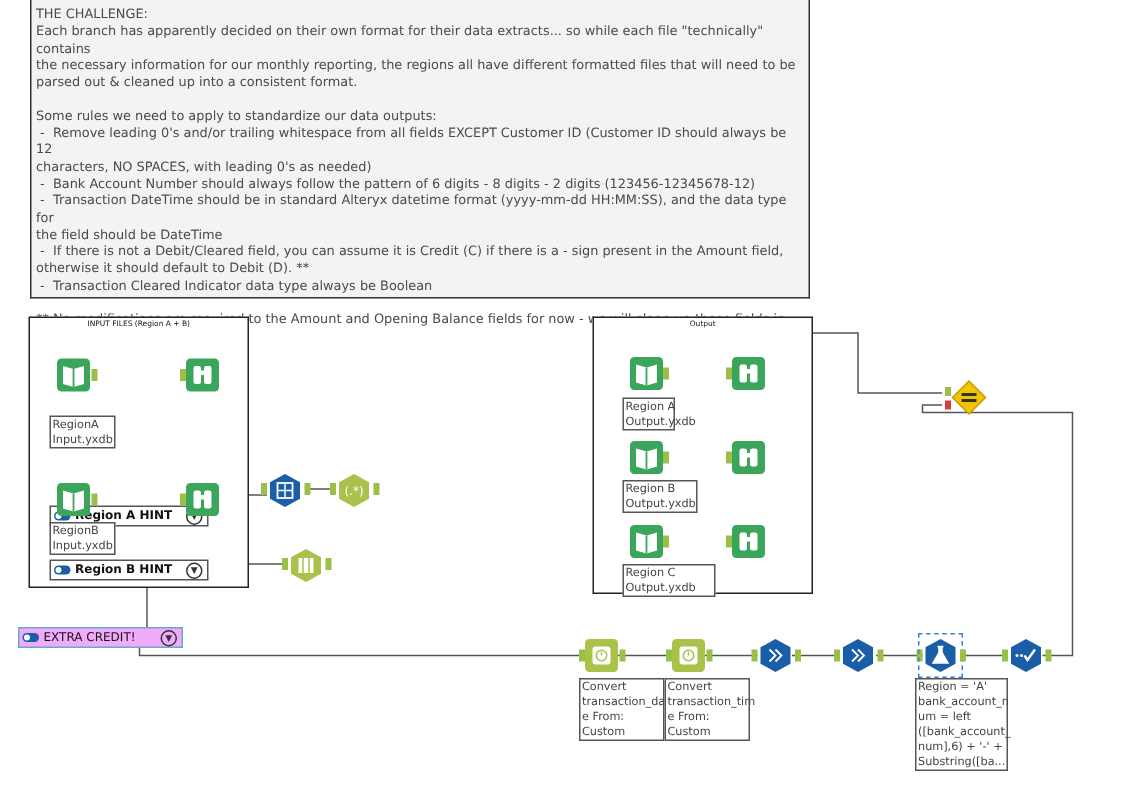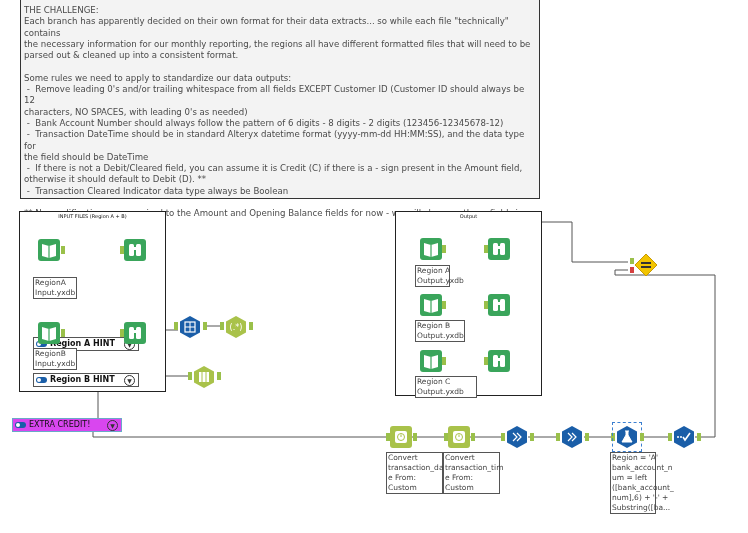--- a/index.html
+++ b/index.html
@@ -17,21 +17,21 @@
   .anchor-in  { position:absolute; width:4px; height:8px; background:#9ac04a; }
   .lbl { position:absolute; font-size:7.5px; line-height:10px; color:#444; background:#fff;
          border:1px solid #555; padding:0 1px; box-sizing:border-box; }
   .hint { position:absolute; height:14px; border:1px solid #555; background:#fff; box-sizing:border-box;
           font-size:8px; line-height:12px; color:#111; font-weight:bold; }
   .hint .tog { position:absolute; left:2px; top:3px; width:11px; height:6px; border-radius:3px; background:#1a5ea8; }
   .hint .tog::after { content:""; position:absolute; left:1px; top:1px; width:4px; height:4px; border-radius:2px; background:#fff; }
   .hint .txt { position:absolute; left:16px; top:0; }
   .hint .chev { position:absolute; right:3px; top:1px; width:9px; height:9px; border:1px solid #333; border-radius:50%;
                 font-size:6px; line-height:9px; text-align:center; color:#333; }
-  .hint.extra { background:#d946ef; border-color:#6aa8c8; font-weight:normal; }
+  .hint.extra { background:#f0abfc; border-color:#6aa8c8; font-weight:normal; }
   .selected { outline:1px dashed #3b7fd0; outline-offset:2px; }
 </style>
 </head>
 <body>
 
 <div class="comment"><span>THE CHALLENGE:</span>
 <span id="comment-body"><span>Each branch has apparently decided on their own format for their data extracts... so while each file "technically" contains</span>
 <span>the necessary information for our monthly reporting, the regions all have different formatted files that will need to be</span>
 <span>parsed out &amp; cleaned up into a consistent format.</span>
 <span></span>
@@ -285,21 +285,21 @@
 <div class="anchor-out" style="left:585px;top:433px;"></div>
 
 <div class="anchor-in" style="left:611px;top:433px;"></div>
 <div class="abs selected" style="left:615px;top:425px;width:24px;height:24px;">
   <svg width="24" height="24">
       <polygon points="12,1 22,6.5 22,17.5 12,23 2,17.5 2,6.5" fill="#1a5ea8"></polygon>
       <path d="M10 6 L14 6 M11 6 L11 10 L7 17 L17 17 L13 10 L13 6" stroke="#fff" fill="#fff" stroke-width="1"></path>
     </svg>
 </div>
 <div class="anchor-out" style="left:640px;top:433px;"></div>
-<div class="lbl" style="left:610px;top:452px;width:46px;"><span style="white-space:pre">Region = 'A'
+<div class="lbl" style="left:610px;top:452px;width:62px;"><span style="white-space:pre">Region = 'A'
 bank_account_n
 um = left
 ([bank_account_
 num],6) + '-' +
 Substring([ba...</span></div>
 
 <div class="anchor-in" style="left:668px;top:433px;"></div>
 <div class="abs" style="left:672px;top:425px;">
   <svg width="24" height="24">
       <polygon points="12,1 22,6.5 22,17.5 12,23 2,17.5 2,6.5" fill="#1a5ea8"></polygon>

